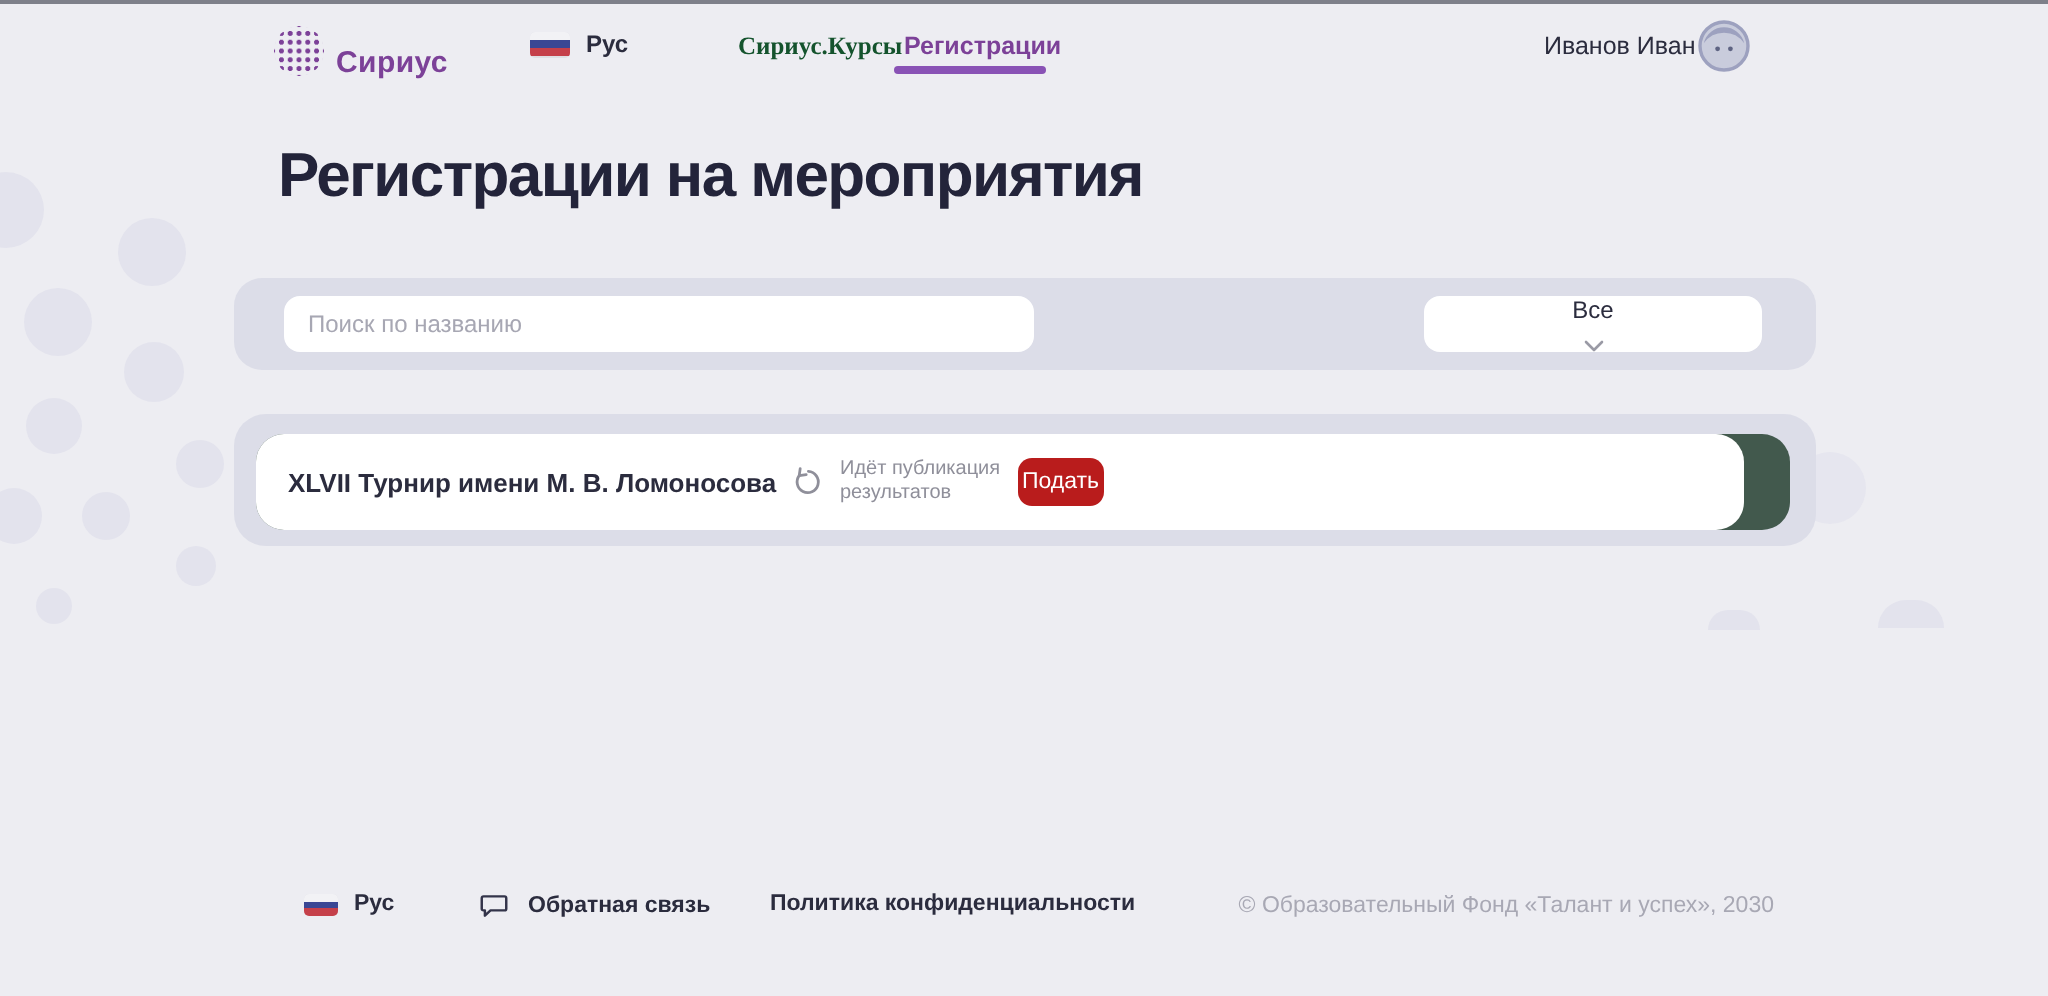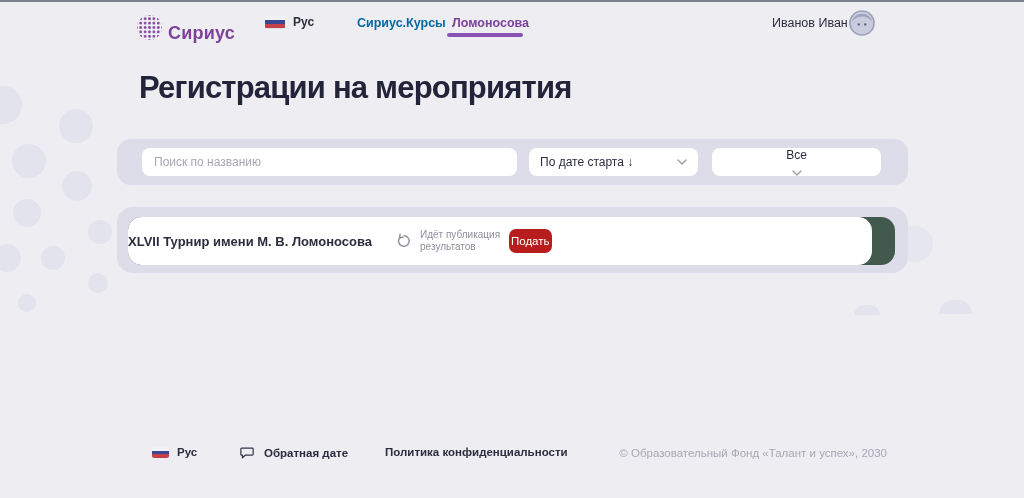--- a/index.html
+++ b/index.html
@@ -15,29 +15,29 @@
   .deco.bump { border-radius:50px 50px 0 0; }
 
   
   .header { position:absolute; top:2px; left:0; right:0; height:36px; z-index:5; }
   .logo { position:absolute; left:137px; top:8px; display:flex; align-items:center; gap:6px; cursor:pointer; }
   .logo-dots {
     width:25px; height:25px; border-radius:50%;
     background-image:radial-gradient(circle,#7C4198 1.15px, transparent 1.4px);
     background-size:4.4px 4.4px; background-position:center;
   }
-  .logo-text { font-size:18px; font-weight:700; color:#7C4198; letter-spacing:.2px;margin-top:13px; }
+  .logo-text { font-size:15px; font-weight:700; color:#7C4198; letter-spacing:.2px;margin-top:13px; }
   .lang { position:absolute; left:265px; top:13px; display:flex; align-items:center; gap:8px; cursor:pointer; }
   .flag { width:20px; height:13px; border-radius:2.5px; overflow:hidden; display:flex; flex-direction:column;
           box-shadow:0 0 0 1px rgba(0,0,0,.06) inset; }
   .flag i { flex:1; display:block; }
   .flag .w { background:#F2F2F5; } .flag .b { background:#3A4794; } .flag .r { background:#C5404A; }
   .lang-label { font-size:12px; font-weight:700; }
   .nav-link { position:absolute; top:14px; font-size:12.5px; font-weight:700; cursor:pointer; }
-  .nav-courses { left:357px; color:#0369a1; }
+  .nav-courses { left:369px; color:#14532d;font-family:Liberation Serif, serif; }
   .nav-reg { left:452px; color:#7C4198; }
   .tab-underline { position:absolute; left:447px; top:31px; width:76px; height:3.5px; border-radius:2px; background:#8952B5; }
   .user { position:absolute; left:772px; top:14px; font-size:12.5px; font-weight:400; cursor:pointer; }
   .avatar { position:absolute; left:849px; top:8px; width:26px; height:26px; cursor:pointer; }
 
   
   .page-title { position:absolute; left:139px; top:70px; font-size:31px; font-weight:700;
                 color:#23243A; letter-spacing:-0.8px; }
 
   
@@ -53,21 +53,21 @@
   .dd-sort { left:412px; } .dd-cat { left:595px;flex-direction:column; }
 
   
   .card-section { position:absolute; left:117px; top:207px; width:791px; height:66px;
                   background:#DCDDE8; border-radius:16px; }
   .card-bump { position:absolute; left:897px; top:226px; width:36px; height:36px; border-radius:50%; background:#E6E6EF; }
   .event-card { position:absolute; left:11px; top:10px; width:767px; height:48px;
                 background:#42594D; border-radius:14px; cursor:pointer; }
   .event-card-panel { position:absolute; left:0; top:0; width:744px; height:48px;
                       background:#fff; border-radius:14px; display:flex; align-items:center; }
-  .event-title { font-size:13px; font-weight:700; color:#2B2C3E; }
+  .event-title { margin-left:16px; font-size:13px; font-weight:700; color:#2B2C3E; }
   .event-status { position:absolute; left:268px; top:0; bottom:0; display:flex; align-items:center; gap:8px; }
   .status-text { width:86px; font-size:10px; line-height:12px; color:#8F8F9A; }
   .submit-btn { position:absolute; left:381px; top:12px; height:24px; padding:0 2px;
                 background:#b91c1c; border:none; border-radius:7px; color:#fff;
                 font-family:inherit; font-size:11.5px; cursor:pointer; }
 
   
   .footer-item { position:absolute; top:446px; font-size:11.5px; font-weight:700; color:#2B2C3E; cursor:pointer; }
   .footer-lang { left:152px; display:flex; align-items:center; gap:8px; }
   .footer-lang .flag { width:17px; height:11px; margin-top:1px; }
@@ -104,43 +104,37 @@
     </div>
     <div class="lang">
       <span class="flag">
           <i class="w"></i>
           <i class="b"></i>
           <i class="r"></i>
         </span>
       <span class="lang-label">Рус</span>
     </div>
     <span class="nav-link nav-courses">Сириус.Курсы</span>
-    <span class="nav-link nav-reg">Ломоносова</span>
+    <span class="nav-link nav-reg">Регистрации</span>
     <div class="tab-underline"></div>
     <span class="user">Иванов Иван</span>
     <span class="avatar">
       <svg width="26" height="26" viewBox="0 0 26 26">
         <circle cx="13" cy="13" r="12" fill="#C9CCDC" stroke="#9DA1BF" stroke-width="1.7"></circle>
         <path d="M2.9 11.6 A10.4 10.4 0 0 1 23.1 11.6 Q19.4 6.4 13 6.4 Q6.6 6.4 2.9 11.6 Z" fill="#9DA1BF"></path>
         <circle cx="9.8" cy="14.4" r="1.2" fill="#5E6382"></circle>
         <circle cx="16.2" cy="14.4" r="1.2" fill="#5E6382"></circle>
       </svg>
     </span>
   </div>
 
   <h1 class="page-title">Регистрации на мероприятия</h1>
 
   <div class="filter-bar">
     <input class="search-input" type="text" placeholder="Поиск по названию" style="">
-    <div class="dropdown dd-sort">
-      <span>По дате старта ↓</span>
-      <svg width="10" height="6" viewBox="0 0 10 6">
-        <path d="M1 1 L5 5 L9 1" fill="none" stroke="#9A9AA5" stroke-width="1.3" stroke-linecap="round" stroke-linejoin="round"></path>
-      </svg>
-    </div>
     <div class="dropdown dd-cat">
       <span>Все</span>
       <svg width="10" height="6" viewBox="0 0 10 6">
         <path d="M1 1 L5 5 L9 1" fill="none" stroke="#9A9AA5" stroke-width="1.3" stroke-linecap="round" stroke-linejoin="round"></path>
       </svg>
     </div>
   </div>
 
   <div class="card-bump"></div>
   <div class="card-section">
@@ -164,17 +158,17 @@
         <i class="w"></i>
         <i class="b"></i>
         <i class="r"></i>
       </span>
     <span>Рус</span>
   </div>
   <div class="footer-item footer-feedback">
     <svg width="16" height="14" viewBox="0 0 18 16">
       <path d="M3 2.5 H15 Q16 2.5 16 3.5 V9.5 Q16 10.5 15 10.5 H7 L3.8 13.5 V10.5 H3 Q2 10.5 2 9.5 V3.5 Q2 2.5 3 2.5 Z" fill="none" stroke="#33344A" stroke-width="1.4" stroke-linejoin="round"></path>
     </svg>
-    <span>Обратная дате</span>
+    <span>Обратная связь</span>
   </div>
   <span class="footer-item footer-privacy">Политика конфиденциальности</span>
   <span class="footer-copyright">© Образовательный Фонд «Талант и успех», 2030</span>
 </div>
 
 </body></html>

